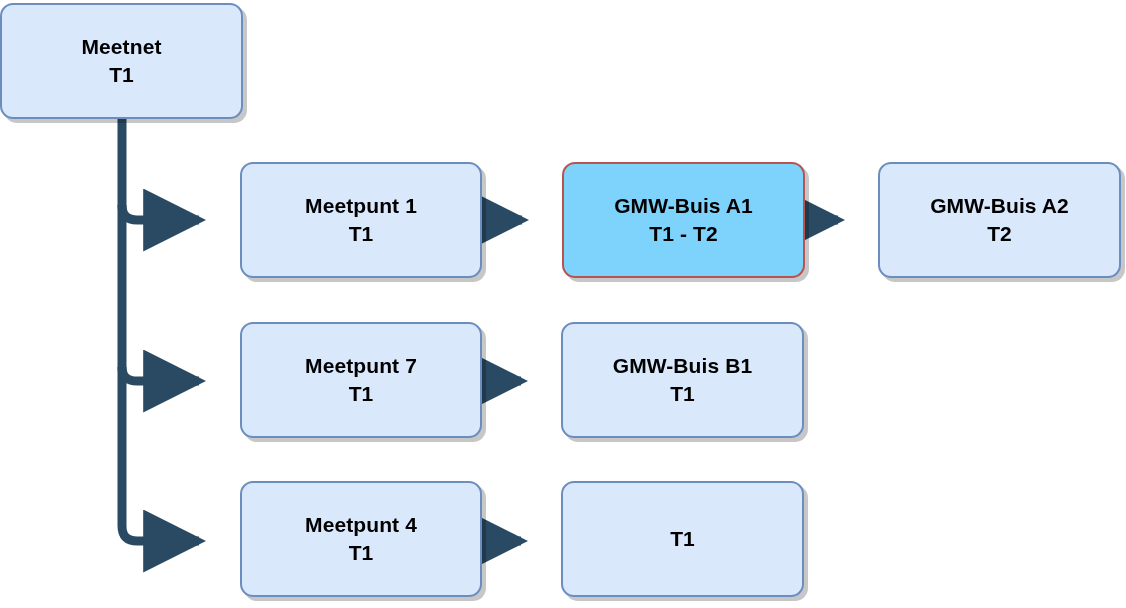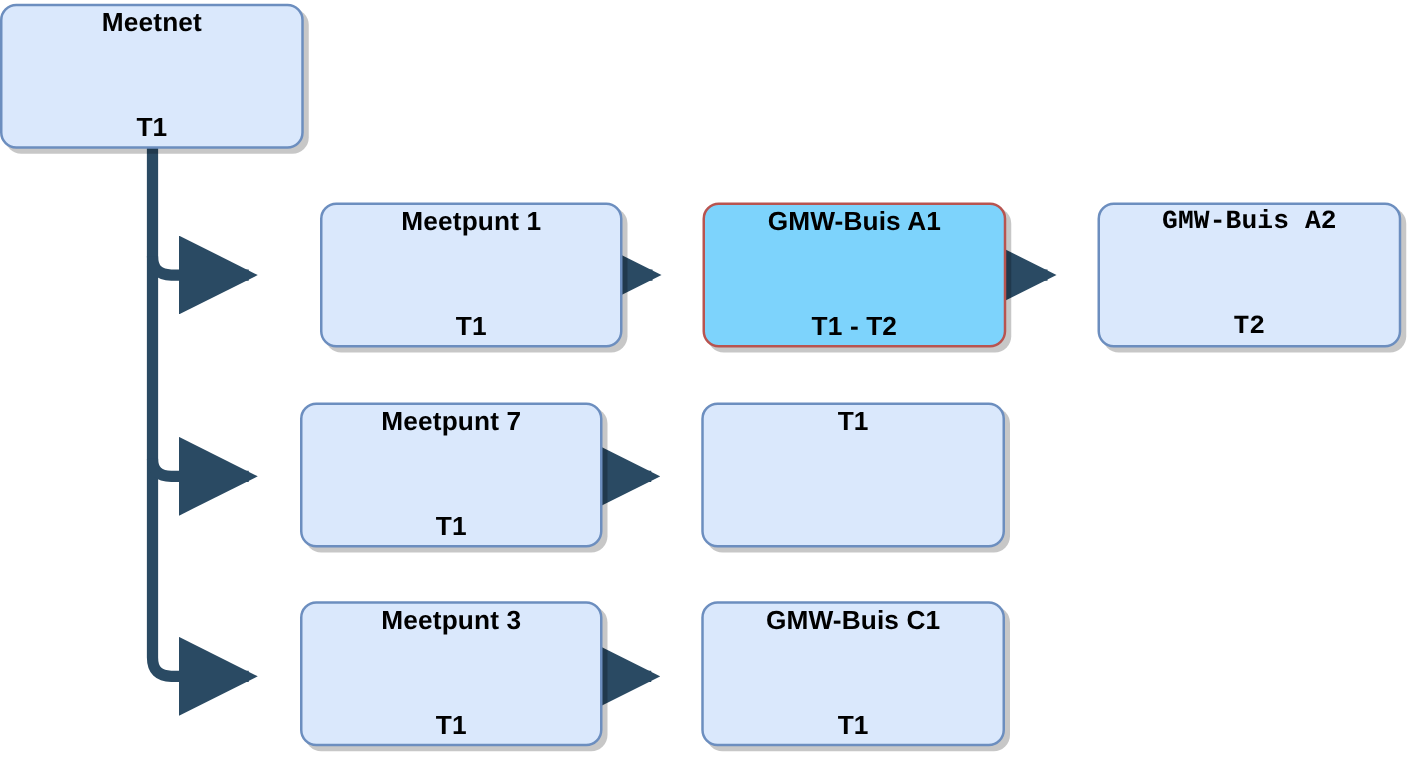--- a/index.html
+++ b/index.html
@@ -20,21 +20,21 @@
   }
   .node {
     position: absolute;
     box-sizing: border-box;
     border-radius: 13px;
     border-style: solid;
     border-width: 2px;
     display: flex;
     flex-direction: column;
     align-items: center;
-    justify-content: space-between;
+    justify-content: center;
     text-align: center;
     line-height: 1.32;
     font-weight: bold;
     font-size: 21px;
     color: #000000;
     letter-spacing: 0.1px;
     box-shadow: 4px 4px 0 0 rgba(0,0,0,0.22);
     z-index: 3;
   }
   .node.blue {
@@ -84,47 +84,47 @@
     <path d="M484,381 L521,381" fill="none" stroke="#2a4a63" stroke-width="9" stroke-linecap="butt" marker-end="url(#arrowhead)"></path>
 
     <path d="M484,541 L521,541" fill="none" stroke="#2a4a63" stroke-width="9" stroke-linecap="butt" marker-end="url(#arrowhead)"></path>
   </svg>
 
   <div class="node blue" style="left:0px; top:3px; width:243px; height:116px;">
     <span class="line1">Meetnet</span>
     <span class="line2">T1</span>
   </div>
 
-  <div class="node blue" style="left:256px; top:162px; width:242px; height:116px;">
+  <div class="node blue" style="left:240px; top:162px; width:242px; height:116px;">
     <span class="line1">Meetpunt 1</span>
     <span class="line2">T1</span>
   </div>
 
   <div class="node pink" style="left:562px; top:162px; width:243px; height:116px;">
     <span class="line1">GMW-Buis A1</span>
     <span class="line2">T1 - T2</span>
   </div>
 
-  <div class="node blue" style="left:878px; top:162px; width:243px; height:116px;font-family:Liberation Mono, monospace;">
+  <div class="node blue" style="left:878px; top:162px; width:243px; height:116px;">
     <span class="line1">GMW-Buis A2</span>
     <span class="line2">T2</span>
   </div>
 
   <div class="node blue" style="left:240px; top:322px; width:242px; height:116px;">
     <span class="line1">Meetpunt 7</span>
     <span class="line2">T1</span>
   </div>
 
   <div class="node blue" style="left:561px; top:322px; width:243px; height:116px;">
+    <span class="line1">GMW-Buis B1</span>
     <span class="line2">T1</span>
   </div>
 
   <div class="node blue" style="left:240px; top:481px; width:242px; height:116px;">
-    <span class="line1">Meetpunt 3</span>
+    <span class="line1">Meetpunt 4</span>
     <span class="line2">T1</span>
   </div>
 
   <div class="node blue" style="left:561px; top:481px; width:243px; height:116px;">
-    <span class="line1">GMW-Buis C1</span>
     <span class="line2">T1</span>
   </div>
 
 </div>
 
 </body></html>

